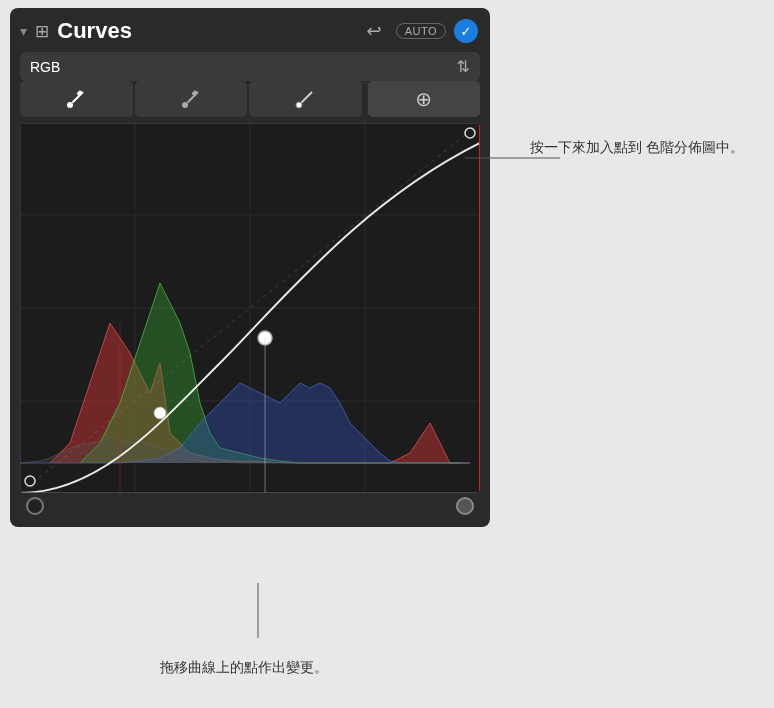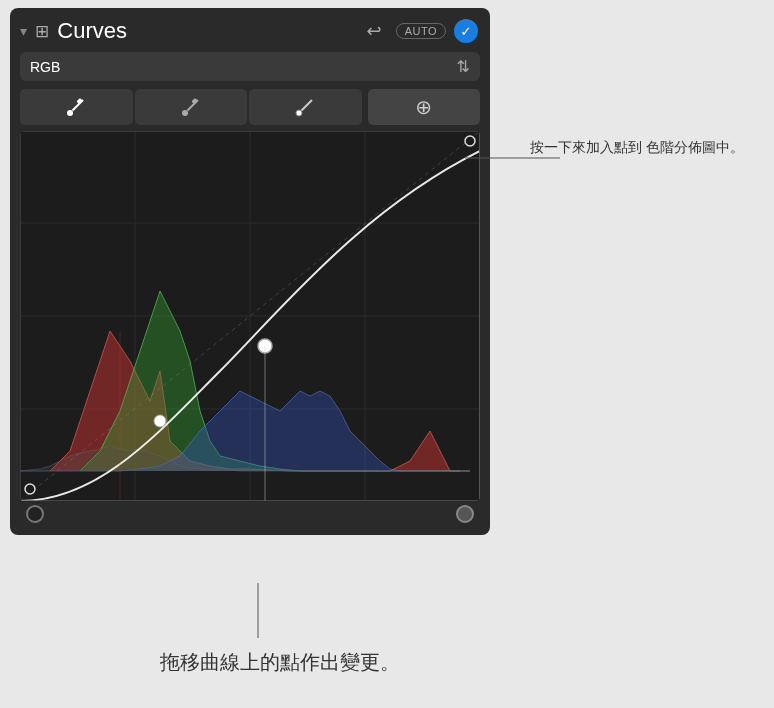--- a/index.html
+++ b/index.html
@@ -30,21 +30,21 @@
     }
 
     .chevron-icon {
       color: #888;
       font-size: 14px;
       cursor: pointer;
     }
 
     .panel-title {
       font-size: 22px;
-      font-weight: 400;
+      font-weight: 700;
       color: #ffffff;
       flex: 1;
     }
 
     .undo-btn {
       background: none;
       border: none;
       color: #aaa;
       font-size: 18px;
       cursor: pointer;
@@ -70,21 +70,21 @@
       border: none;
       display: flex;
       align-items: center;
       justify-content: center;
       cursor: pointer;
       color: white;
       font-size: 13px;
     }
 
     .rgb-selector {
-      margin: 0 10px 8px 10px;
+      margin: 0 10px 0 10px;
       background: #3a3a3a;
       border-radius: 6px;
       display: flex;
       align-items: center;
       padding: 5px 10px;
       cursor: pointer;
     }
 
     .rgb-label {
       flex: 1;
@@ -253,14 +253,14 @@
 
   <line x1="258" y1="583" x2="258" y2="638" stroke="#555" stroke-width="1"></line>
 </svg>
 
 <div style="position:absolute;right:30px;top:136px;z-index:4;pointer-events:none;text-align:left;">
   <div style="font-size:14px;color:#333;line-height:1.6;white-space:nowrap;margin-left:48px;">按一下來加入點到
 色階分佈圖中。</div>
 </div>
 
 <div style="position:absolute;left:160px;bottom:30px;z-index:4;pointer-events:none;text-align:center;">
-  <div style="font-size:20px;color:#333;line-height:1.6;white-space:nowrap;margin-top:48px;">拖移曲線上的點作出變更。</div>
+  <div style="font-size:14px;color:#333;line-height:1.6;white-space:nowrap;margin-top:48px;">拖移曲線上的點作出變更。</div>
 </div>
 
 </body></html>

